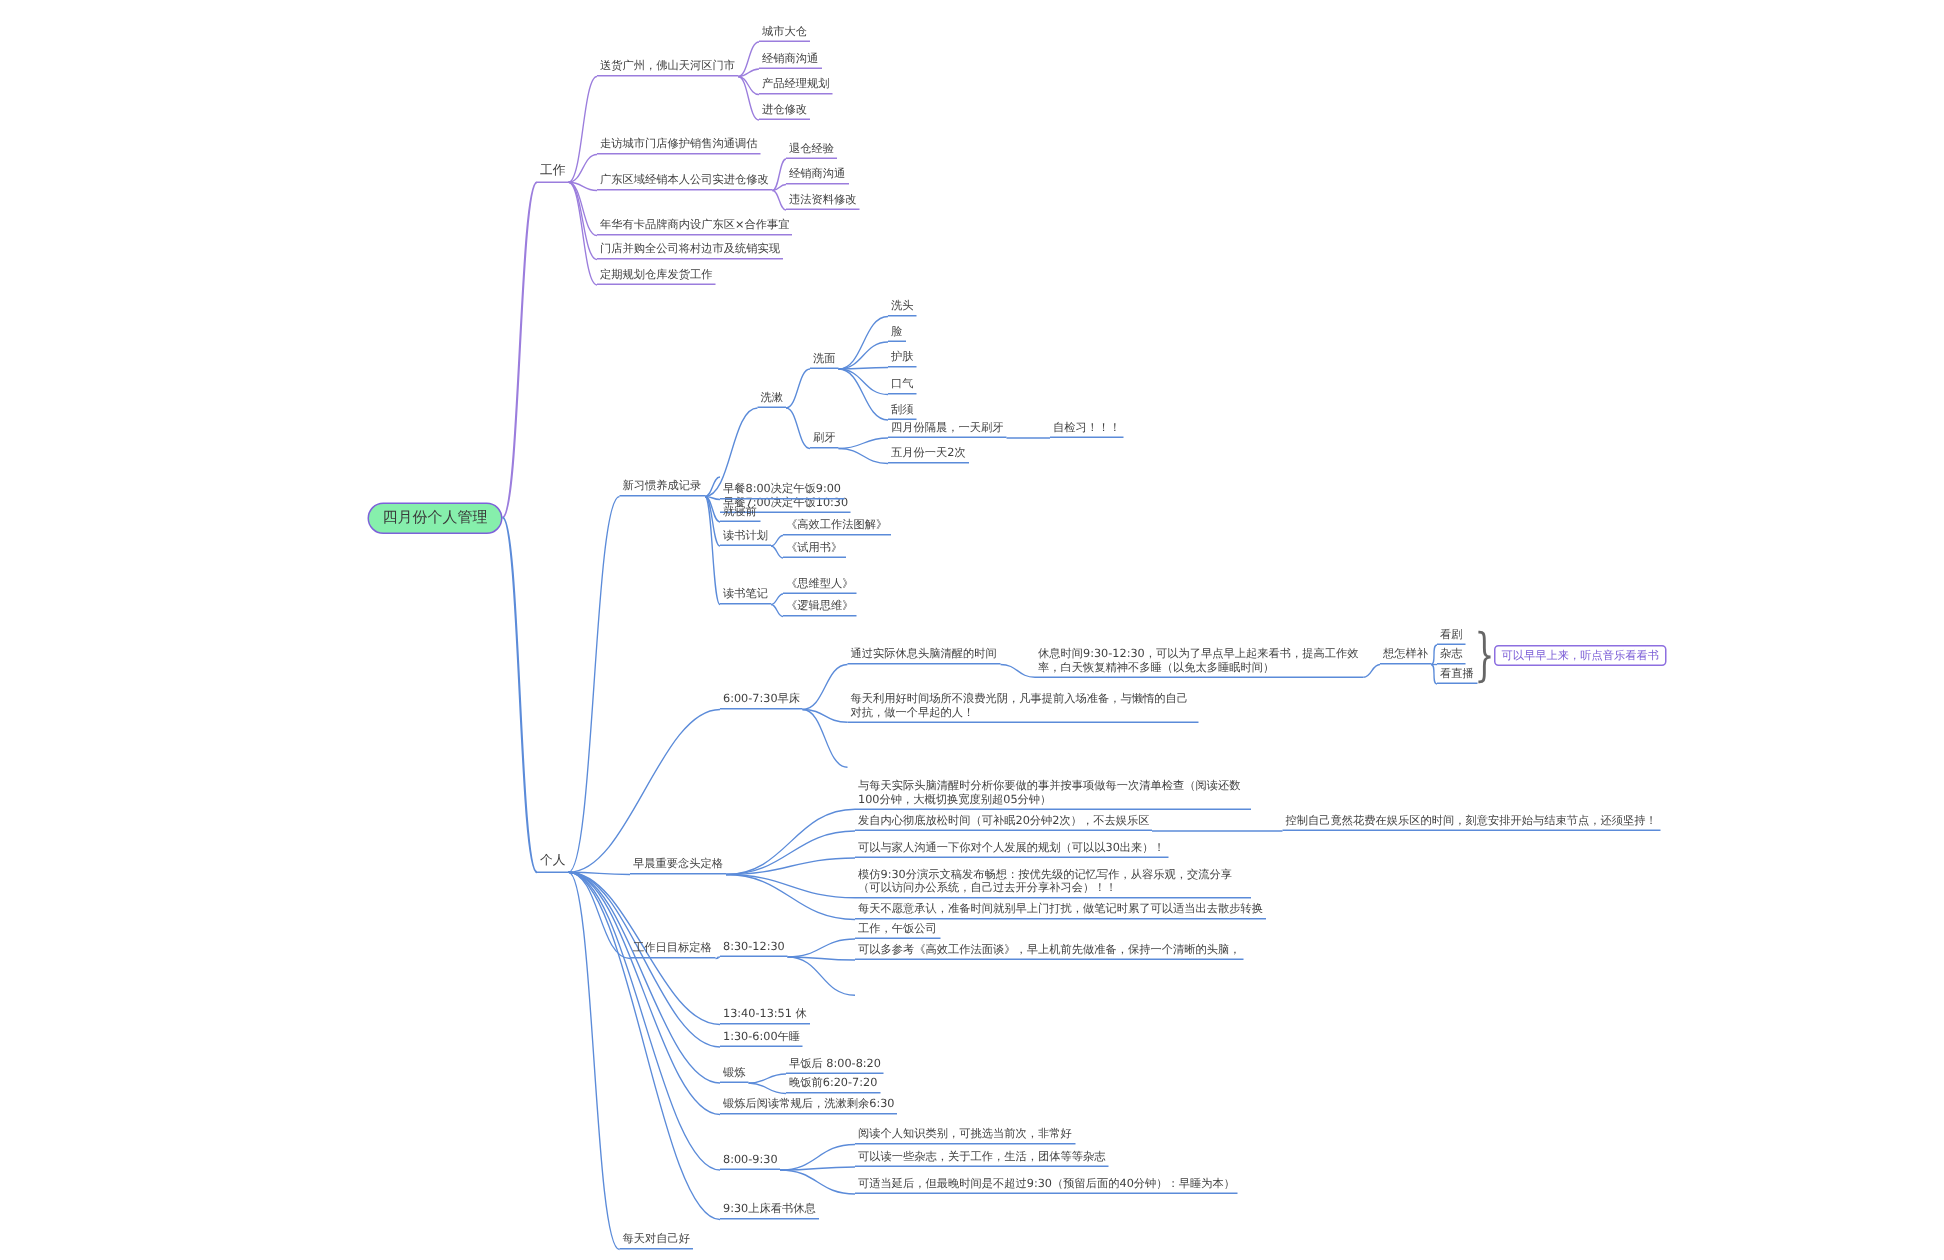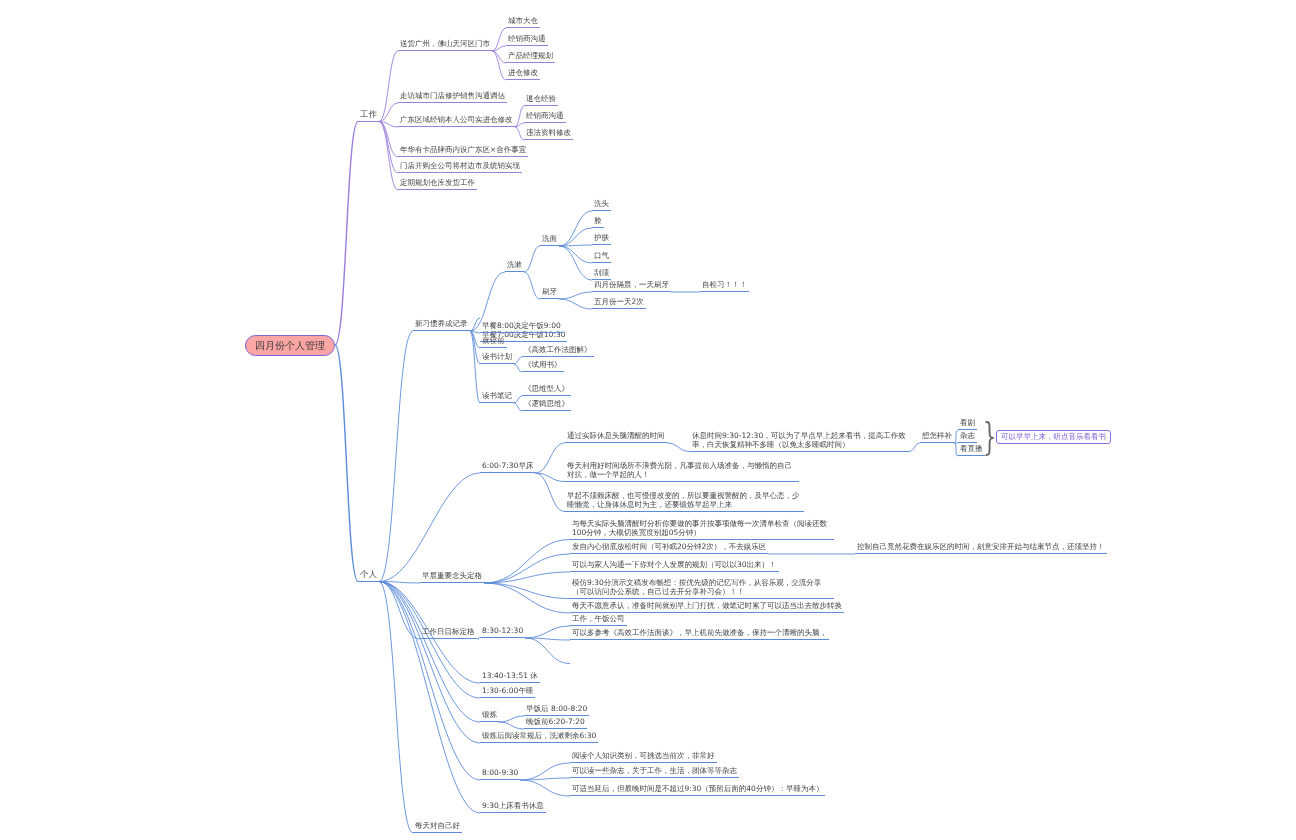--- a/index.html
+++ b/index.html
@@ -17,21 +17,21 @@
     padding:0 2px 1px 2px;white-space:nowrap;
     border-bottom:1px solid transparent;
   }
   .wrap{white-space:normal;line-height:9.5px;}
   .b-work{border-bottom-color:var(--work,#9b7ddd);}
   .b-personal{border-bottom-color:var(--personal,#5b8bd9);}
   .branch{font-size:8.5px;line-height:11px;}
   .root{
     font-size:10px;line-height:13px;
     border:1.5px solid var(--rootb,#7d62d9);
-    border-radius:11px;padding:3px 9px;background:#fca5a5;color:#3a3a3a;
+    border-radius:11px;padding:3px 9px;background:#86efac;color:#3a3a3a;
     white-space:nowrap;
   }
   .note{
     border:1px solid var(--noteb,#8d6fe0);
     border-radius:3px;padding:1px 4px;
     color:var(--notet,#7a5cd6);background:#fff;
   }
   .brace{
     position:absolute;
     font-family:"DejaVu Serif","Liberation Serif",serif;
@@ -154,21 +154,20 @@
       <div class="topic b-personal" style="left: 522px; top: 399px;">《逻辑思维》</div>
       <div class="topic b-personal" style="left: 480px; top: 461px;">6:00-7:30早床</div>
       <div class="topic b-personal" style="left: 565px; top: 431px;">通过实际休息头脑清醒的时间</div>
       <div class="topic b-personal wrap" style="left: 690px; max-width: 215px; top: 430.5px;">休息时间9:30-12:30，可以为了早点早上起来看书，提高工作效率，白天恢复精神不多睡（以免太多睡眠时间）</div>
       <div class="topic b-personal" style="left: 920px; top: 431px;">想怎样补</div>
       <div class="topic b-personal" style="left: 958px; top: 418px;">看剧</div>
       <div class="topic b-personal" style="left: 958px; top: 431px;">杂志</div>
       <div class="topic b-personal" style="left: 958px; top: 444px;">看直播</div>
       <div class="topic note b-note" style="left: 996px; top: 430px;">可以早早上来，听点音乐看看书</div>
       <div class="topic b-personal wrap" style="left: 565px; max-width: 230px; top: 460.5px;">每天利用好时间场所不浪费光阴，凡事提前入场准备，与懒惰的自己对抗，做一个早起的人！</div>
-      <div class="topic b-personal wrap" style="left: 565px; max-width: 235px; top: 490.5px;">早起不须赖床醒，也可慢慢改变的，所以要重视警醒的，及早心态，少睡懒觉，让身体休息时为主，还要锻炼早起早上来</div>
       <div class="topic b-personal" style="left: 420px; top: 571px;">早晨重要念头定格</div>
       <div class="topic b-personal wrap" style="left: 570px; max-width: 260px; top: 518.5px;">与每天实际头脑清醒时分析你要做的事并按事项做每一次清单检查（阅读还数100分钟，大概切换宽度别超05分钟）</div>
       <div class="topic b-personal" style="left: 570px; top: 542px;">发自内心彻底放松时间（可补眠20分钟2次），不去娱乐区</div>
       <div class="topic b-personal" style="left: 855px; top: 542px;">控制自己竟然花费在娱乐区的时间，刻意安排开始与结束节点，还须坚持！</div>
       <div class="topic b-personal" style="left: 570px; top: 560px;">可以与家人沟通一下你对个人发展的规划（可以以30出来）！</div>
       <div class="topic b-personal wrap" style="left: 570px; max-width: 260px; top: 577.5px;">模仿9:30分演示文稿发布畅想：按优先级的记忆写作，从容乐观，交流分享（可以访问办公系统，自己过去开分享补习会）！！</div>
       <div class="topic b-personal" style="left: 570px; top: 601px;">每天不愿意承认，准备时间就别早上门打扰，做笔记时累了可以适当出去散步转换</div>
       <div class="topic b-personal" style="left: 420px; top: 627px;">工作日目标定格</div>
       <div class="topic b-personal" style="left: 480px; top: 626px;">8:30-12:30</div>
       <div class="topic b-personal" style="left: 570px; top: 614px;">工作，午饭公司</div>

